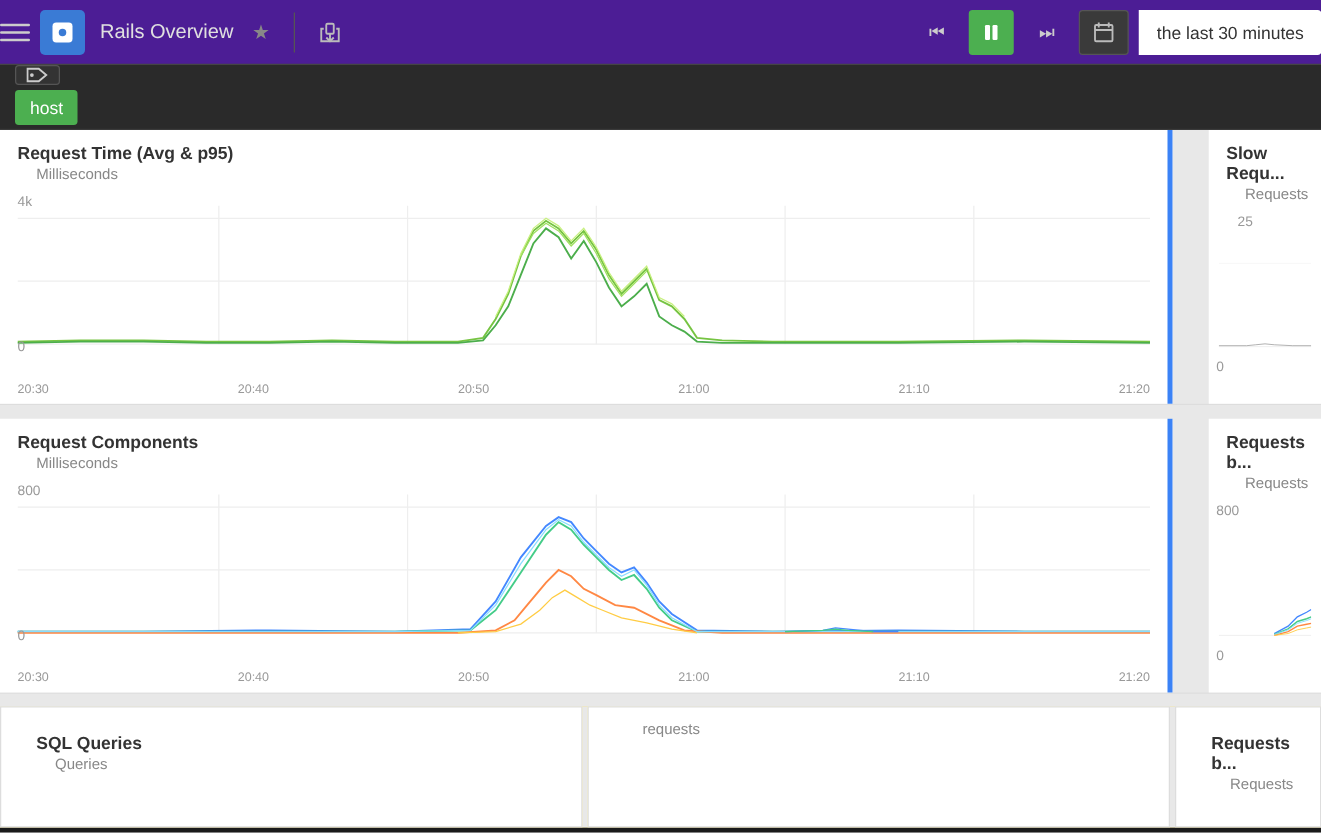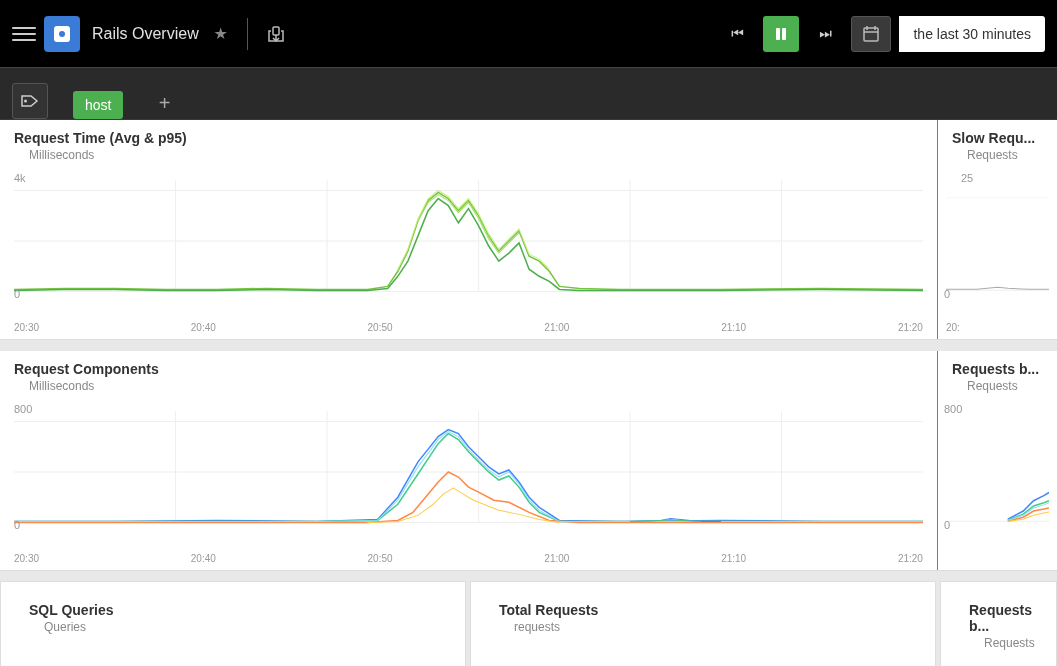--- a/index.html
+++ b/index.html
@@ -2,23 +2,23 @@
 <html><head>
   <meta charset="utf-8">
   <style>
     * { box-sizing: border-box; margin: 0; padding: 0; }
     body { background: #1a1a1a; font-family: -apple-system, BlinkMacSystemFont, 'Segoe UI', sans-serif; color: #ccc; overflow: hidden; width: 1057px; height: 666px; }
 
     
     .header {
       display: flex;
       align-items: center;
-      background: #000000;
-      height: 68px;
-      padding: 0 12px;
+      background: #4c1d95;
+      height: 52px;
+      padding: 0 0;
       border-bottom: 1px solid #444;
       gap: 8px;
     }
     .hamburger-icon {
       width: 24px; height: 24px;
       display: flex; flex-direction: column; justify-content: center; gap: 4px;
       cursor: pointer;
     }
     .hamburger-icon span {
       display: block; height: 2px; background: #ccc; border-radius: 1px;
@@ -96,26 +96,27 @@
       display: flex; align-items: center;
       font-size: 14px;
       font-weight: 500;
       border-radius: 0 3px 3px 0;
       white-space: nowrap;
     }
 
     
     .filter-bar {
       display: flex;
-      align-items: flex-end;
+      align-items: flex-start;
       background: #2a2a2a;
       height: 52px;
       padding: 0 12px;
       border-bottom: 1px solid #3a3a3a;
-      gap: 25px;
+      gap: 4px;
+      flex-direction: column;
     }
     .tag-btn {
       background: #333;
       border: 1px solid #555;
       border-radius: 3px;
       width: 36px; height: 36px;
       display: flex; align-items: center; justify-content: center;
       cursor: pointer; color: #ccc; font-size: 14px;
     }
     .host-tag {
@@ -164,26 +165,27 @@
     }
     .chart-row {
       display: flex;
       width: 100%;
       height: 220px;
       border-bottom: 1px solid #ddd;
     }
     .chart-main {
       flex: 0 0 938px;
       background: white;
-      border-right: 1px solid #3b82f6;
+      border-right: 4px solid #3b82f6;
     }
     .chart-right {
       flex: 1;
       background: white;
       overflow: hidden;
+      margin-left: 29px;
     }
   </style>
 </head>
 <body>
 
 <div class="header">
   <div class="hamburger-icon">
     <span></span>
       <span></span>
       <span></span>
@@ -348,21 +350,20 @@
   <div style="display:flex; width:100%; background:#fde047;">
 
     <div style="background:white;border:1px solid #ddd;flex:0 0 466px;padding:10px 14px;">
       <div class="panel-title">SQL Queries</div>
       <div class="panel-subtitle">Queries</div>
     </div>
 
     <div style="width:4px;background:#e8e8e8;"></div>
 
     <div style="background:white;border:1px solid #ddd;flex:0 0 466px;padding:10px 14px;">
-      <div class="panel-title">Total Requests</div>
       <div class="panel-subtitle">requests</div>
     </div>
 
     <div style="width:4px;background:#e8e8e8;"></div>
 
     <div style="background:white;border:1px solid #ddd;flex:1;padding:10px 14px;overflow:hidden;">
       <div class="panel-title">Requests b...</div>
       <div class="panel-subtitle">Requests</div>
     </div>
   </div>

